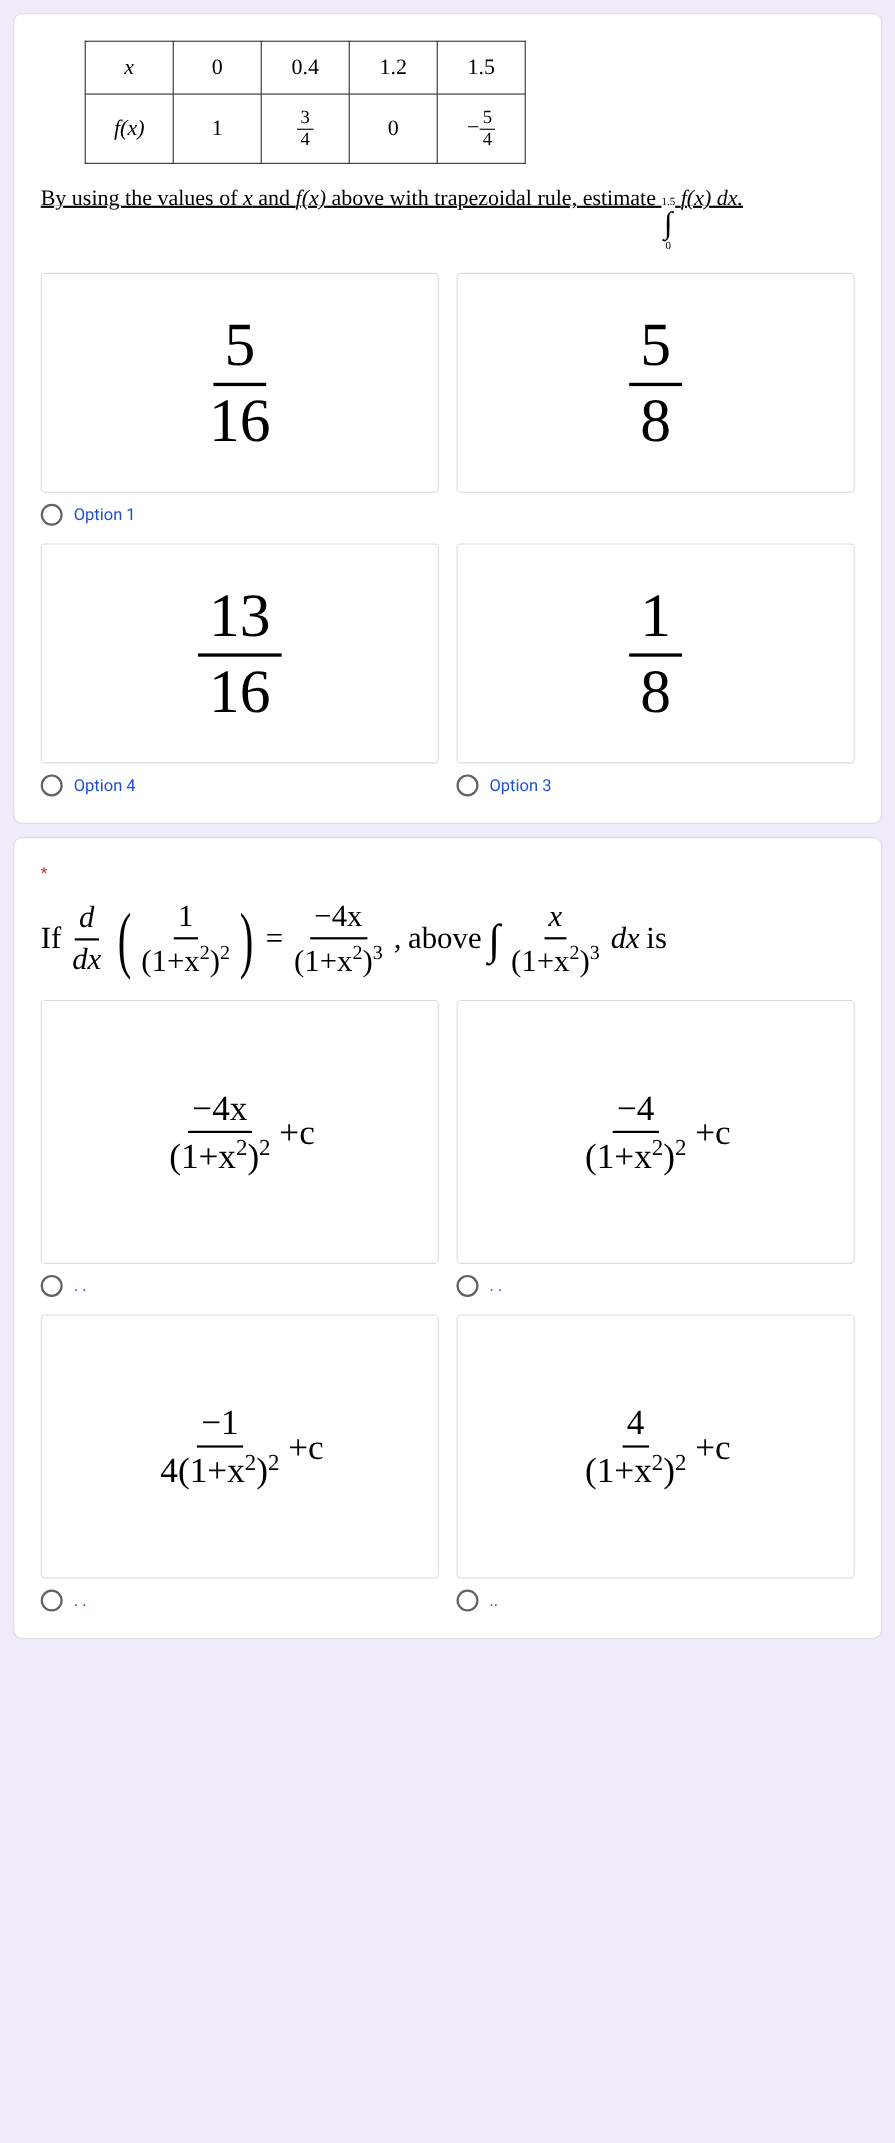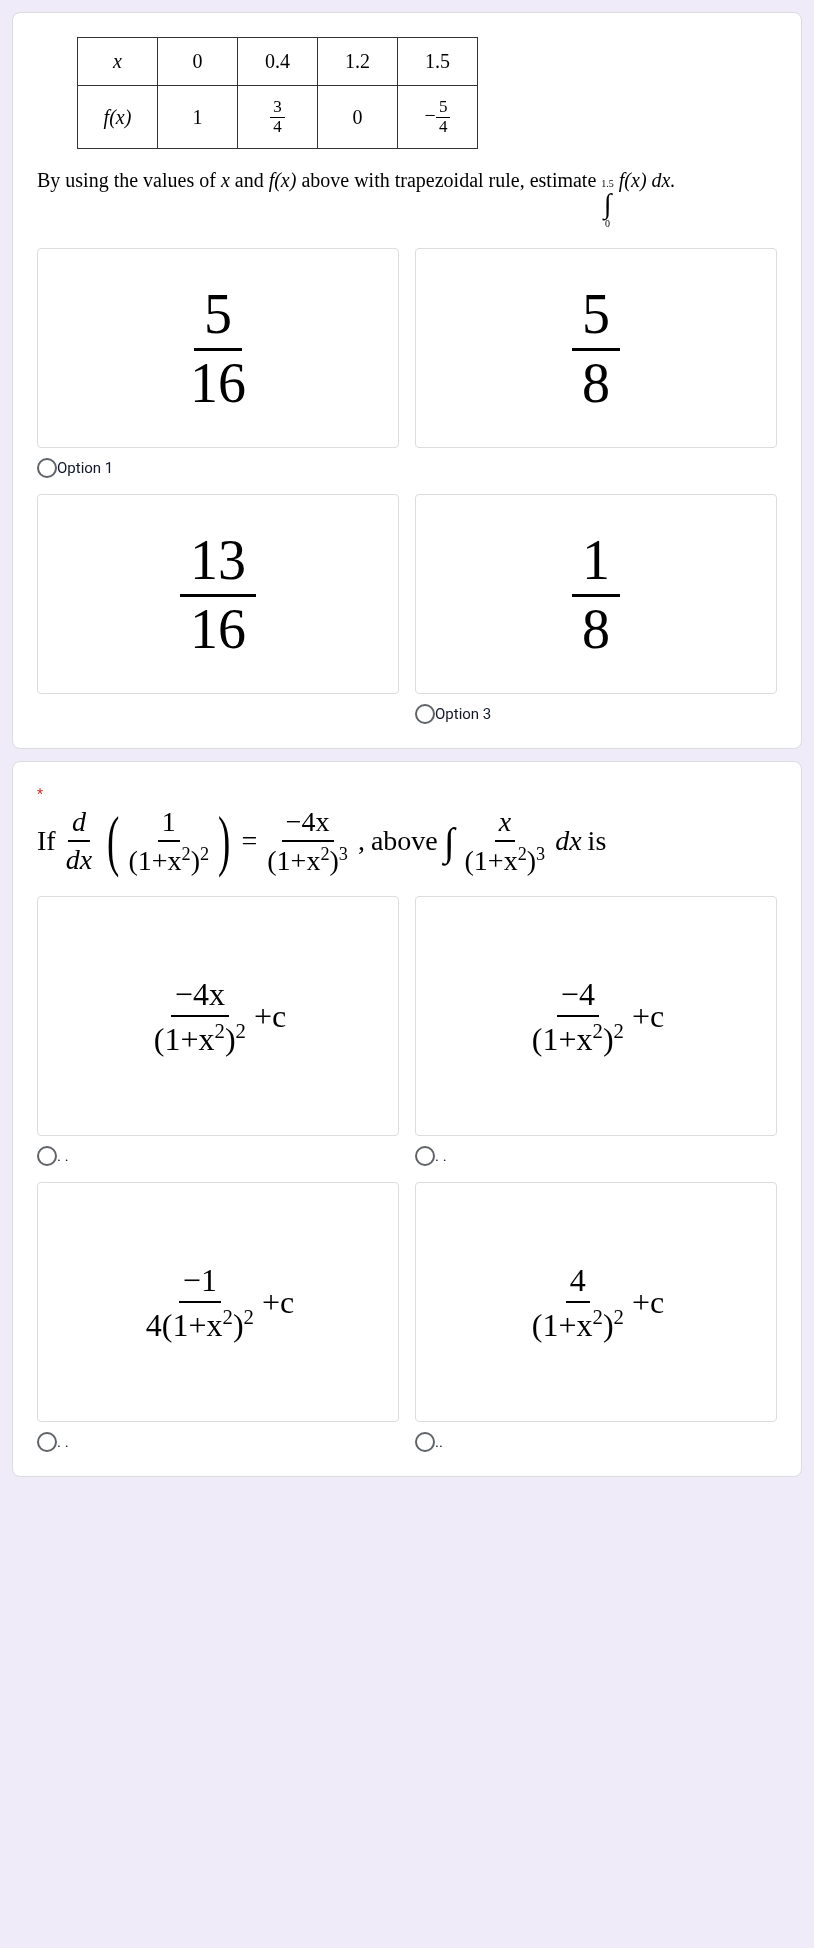--- a/index.html
+++ b/index.html
@@ -27,20 +27,21 @@
     padding: 12px 8px;
     text-align: center;
     width: 80px;
     font-family: 'Times New Roman', serif;
     font-size: 20px;
   }
   .tbl td.hdr { font-style: italic; }
   .prompt-text {
     font-family: 'Times New Roman', serif;
     font-size: 20px;
+    text-decoration: underline;
   }
   .options-grid {
     display: grid;
     grid-template-columns: 1fr 1fr;
     gap: 16px;
     margin-top: 16px;
   }
   .option-box {
     border: 1px solid #dadce0;
     border-radius: 4px;
@@ -48,23 +49,24 @@
     display: flex;
     align-items: center;
     justify-content: center;
     font-family: 'Times New Roman', serif;
     font-size: 56px;
   }
   .option-box.tall { height: 240px; }
   .option-row {
     display: flex;
     align-items: center;
+    gap: 10px;
     margin-top: 10px;
     font-size: 15px;
-    color: #0f172a;
+    color: #1d4ed8;
   }
   .radio {
     width: 20px;
     height: 20px;
     border: 2px solid #5f6368;
     border-radius: 50%;
     flex-shrink: 0;
     cursor: pointer;
   }
   .required { color: #d93025; font-size: 14px; }
@@ -87,21 +89,21 @@
   .sfrac .n { border-bottom: 1px solid #000; padding: 0 3px; line-height: 1.1; }
   .sfrac .d { padding: 0 3px; line-height: 1.1; }
   .big .num { border-bottom: 3px solid #000; padding: 0 10px 2px; }
   .math-line {
     font-family: 'Times New Roman', serif;
     font-size: 28px;
     display: flex;
     align-items: center;
     flex-wrap: wrap;
     gap: 6px;
-    margin-top: 0;
+    margin-top: 13px;
   }
   .math-frac {
     display: inline-flex;
     flex-direction: column;
     align-items: center;
     vertical-align: middle;
   }
   .math-frac .num { border-bottom: 2px solid #000; padding: 0 4px 2px; }
   .math-frac .den { padding: 2px 4px 0; }
   .paren-wrap { display: inline-flex; align-items: center; }
@@ -189,20 +191,24 @@
           </span>
       </div>
     </div>
     <div>
       <div class="option-box">
         <span class="frac big">
             <span class="num">13</span>
             <span class="den">16</span>
           </span>
       </div>
+      <div class="option-row">
+        <span class="radio"></span>
+        <span>Option 4</span>
+      </div>
     </div>
     <div>
       <div class="option-box">
         <span class="frac big">
             <span class="num">1</span>
             <span class="den">8</span>
           </span>
       </div>
       <div class="option-row">
         <span class="radio"></span>

